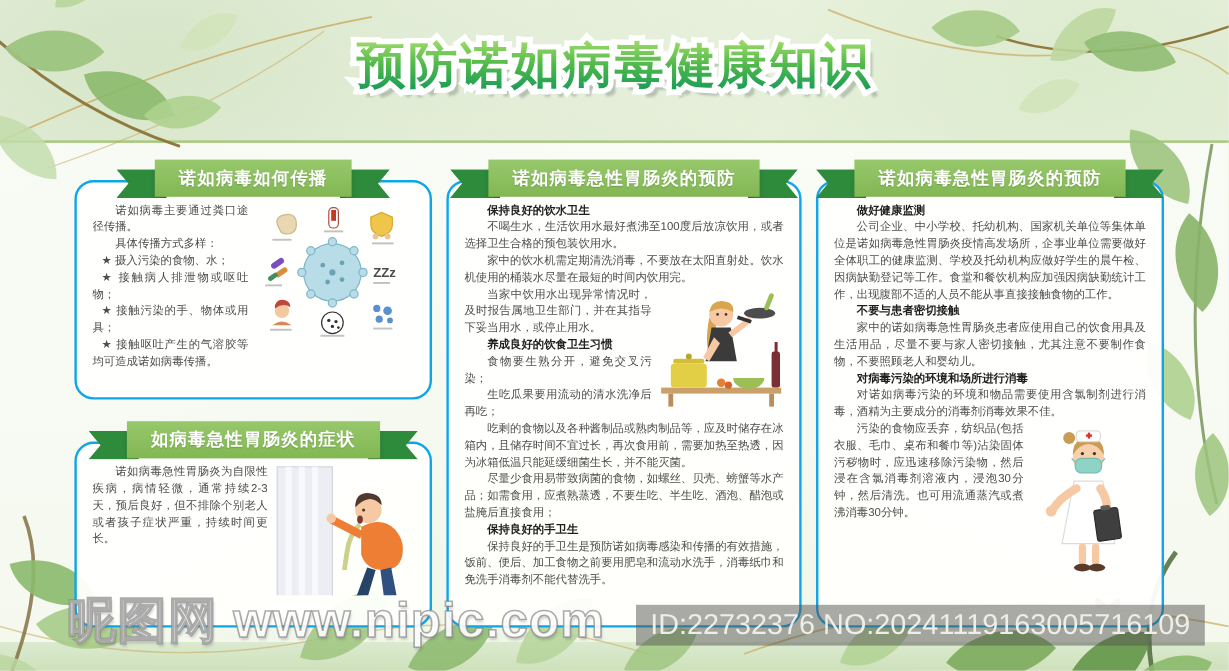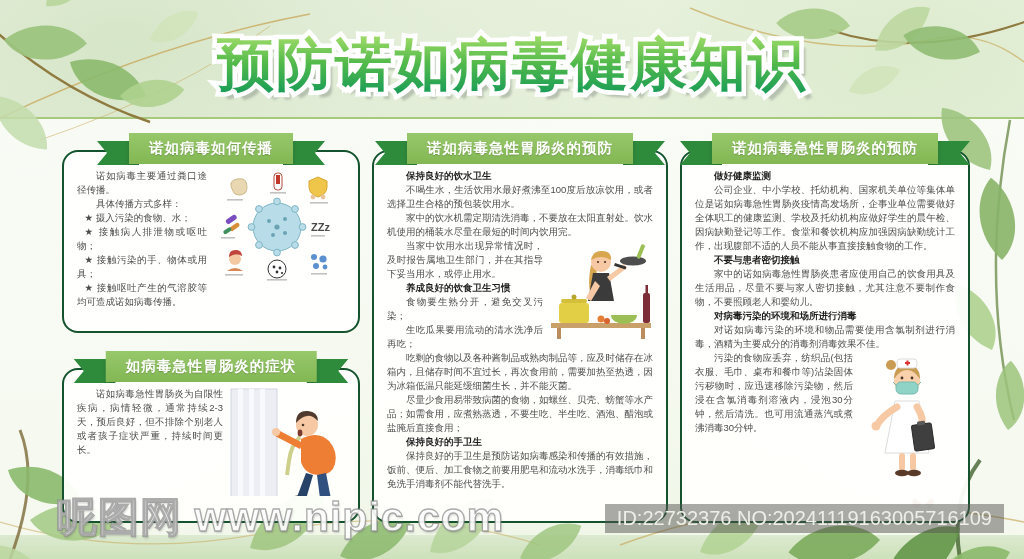--- a/index.html
+++ b/index.html
@@ -18,33 +18,33 @@
     border-top:2px solid #a6c97c;border-bottom:2px solid #a6c97c;z-index:1;
   }
   .bottom-strip{
     position:absolute;left:0;top:535px;width:1024px;height:24px;
     background:linear-gradient(#dcead0,#cde1ba);z-index:1;
   }
   svg.deco{position:absolute;left:0;top:0;z-index:2;pointer-events:none;}
 
   
   .title-wrap{position:absolute;top:30px;left:0;width:1024px;text-align:center;z-index:4;}
-  .title{position:relative;display:inline-block;font-size:57px;font-weight:900;letter-spacing:2px;line-height:1.2;}
+  .title{position:relative;display:inline-block;font-size:41px;font-weight:900;letter-spacing:2px;line-height:1.2;}
   .title span{white-space:nowrap;}
   .title .t-shadow{position:absolute;left:6px;top:7px;color:rgba(140,150,138,.5);filter:blur(1px);}
   .title .t-outline{position:absolute;left:0;top:0;color:#fff;-webkit-text-stroke:9px #ffffff;
     text-shadow:0 0 2px #fff,0 0 2px #fff;}
   .title .t-fill{position:relative;color:#2f9e4f;
     background:linear-gradient(180deg,#a9e06c 0%,#53ba4b 48%,#149a58 100%);
     -webkit-background-clip:text;background-clip:text;-webkit-text-fill-color:transparent;}
 
   
   .panel{
     position:absolute;background:rgba(255,255,253,.95);
-    border:2px solid #14532d;border-radius:16px;z-index:5;box-sizing:border-box;
+    border:2px solid #0ea5e9;border-radius:16px;z-index:5;box-sizing:border-box;
   }
   .panel-spread{left:62px;top:150px;width:298px;height:183px;}
   .panel-symptoms{left:62px;top:368px;width:298px;height:155px;}
   .panel-prev1{left:372px;top:150px;width:296px;height:373px;}
   .panel-prev2{left:680px;top:150px;width:290px;height:373px;}
   .panel-body{
     padding:17px 13px 8px;font-size:9.5px;line-height:14px;color:#4d4d4d;
     text-align:justify;height:calc(100% - 25px);overflow:hidden;box-sizing:border-box;
   }
   .panel-body p{margin:0;}
@@ -76,21 +76,21 @@
   
   .wm-left{
     position:absolute;left:56px;top:490px;z-index:50;
     font-size:41px;font-weight:800;letter-spacing:1px;
     color:rgba(255,255,255,.9);-webkit-text-stroke:1.3px rgba(128,128,128,.65);
     text-shadow:1px 2px 2px rgba(90,90,90,.25);white-space:nowrap;
   }
   .wm-right{
     position:absolute;right:20px;top:504px;z-index:50;
     background:rgba(84,84,80,.5);color:#eeeee8;
-    font-size:20px;padding:3px 12px;white-space:nowrap;margin-left:28px;
+    font-size:24px;padding:3px 12px;white-space:nowrap;margin-left:28px;
   }
 </style>
 </head>
 <body>
 
 <div class="content-band"></div>
 <div class="bottom-strip"></div>
 
 <svg class="deco" width="1024" height="559" viewBox="0 0 1024 559">
   <defs>

